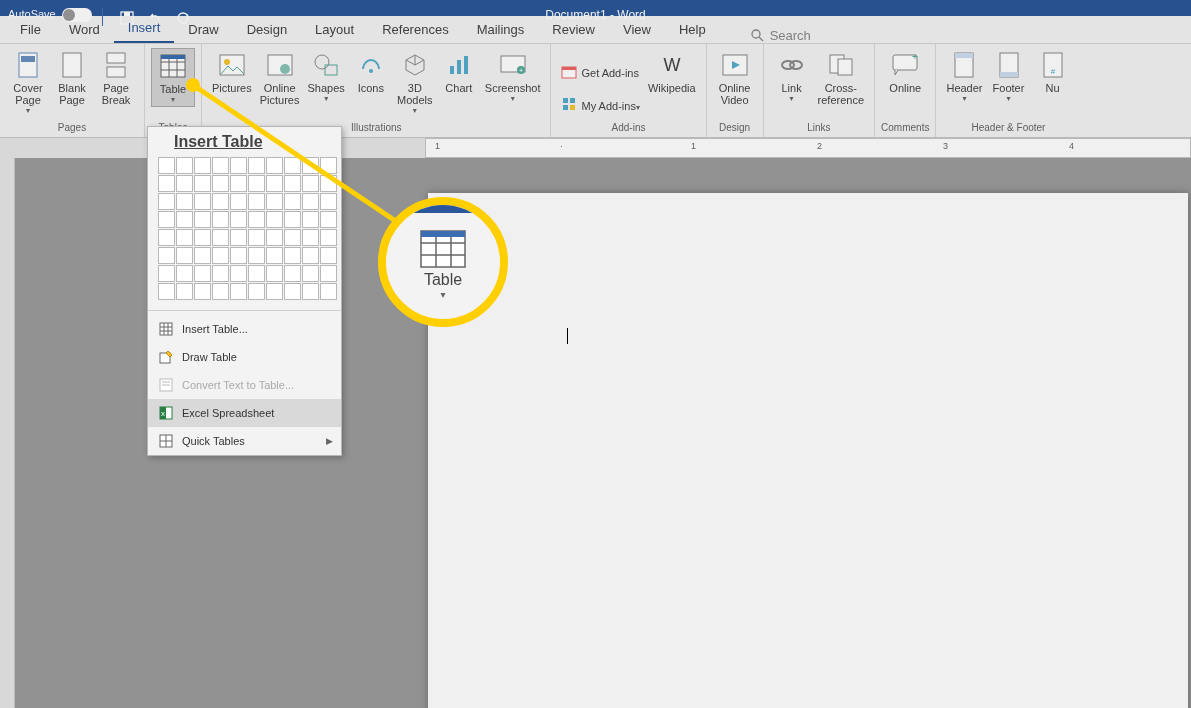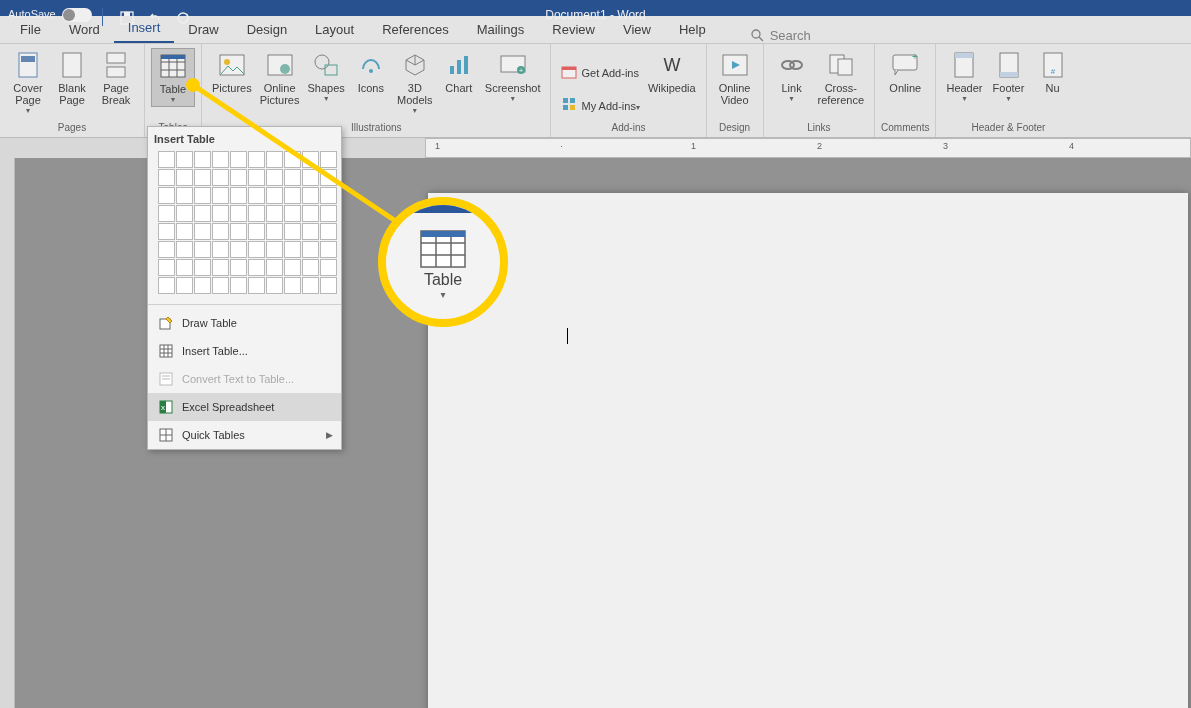--- a/index.html
+++ b/index.html
@@ -44,21 +44,21 @@
 
   
   .docwrap { display:flex; height: calc(708px - 10px - 30px - 94px - 20px); background:#9c9c9c;}
   .vruler { width:15px; background:#e6e6e6; border-right:1px solid #c5c5c5;}
   .page-bg { flex:1; background:#9c9c9c; position:relative;}
   .page { position:absolute; left:413px; top:35px; width:760px; height:900px; background:#fff; box-shadow:0 0 8px rgba(0,0,0,.3);}
   .cursor { position:absolute; left:552px; top:170px; width:1px; height:16px; background:#000;}
 
   
   .table-menu { position:absolute; left:147px; top:126px; width:195px; background:#f3f3f3; border:1px solid #b5b5b5; box-shadow:2px 2px 6px rgba(0,0,0,.25); z-index:5;}
-  .tm-title { font-size:11px; font-weight:600; color:#444; padding:6px 6px;}
+  .tm-title { font-size:16px; font-weight:600; color:#444; padding:6px 26px;text-decoration:underline;}
   .tm-grid { display:grid; grid-template-columns:repeat(10,17px); grid-template-rows:repeat(8,17px); gap:1px; padding:0 10px 6px;}
   .tm-cell { width:17px; height:17px; border:1px solid #b8b8b8; background:#fff;}
   .tm-sep { height:1px; background:#d0d0d0; margin:4px 0;}
   .tm-item { display:flex; align-items:center; font-size:11px; color:#333; padding:6px 10px; position:relative;}
   .tm-item.disabled { color:#aaa;}
   .tm-item.hover { background:#d9d9d9;}
   .tm-item .ico { width:16px; height:16px; margin-right:8px; display:flex; align-items:center; justify-content:center;}
   .tm-item .arrow { position:absolute; right:8px; font-size:9px; color:#666;}
 
   
@@ -493,37 +493,37 @@
       <div class="tm-cell"></div>
       <div class="tm-cell"></div>
       <div class="tm-cell"></div>
       <div class="tm-cell"></div>
       <div class="tm-cell"></div>
     </div>
   <div class="tm-sep"></div>
   <div class="tm-item">
     <div class="ico">
         <svg width="14" height="14">
-          <rect x="1" y="3" width="10" height="10" fill="#fff" stroke="#666"></rect>
-          <path d="M9 1l4 4-2 2-4-4z" fill="#f4c430" stroke="#b80"></path>
-        </svg>
-      </div>
-    <span>Draw Table</span>
-  </div>
-  <div class="tm-item">
-    <div class="ico">
-        <svg width="14" height="14">
           <rect x="1" y="1" width="12" height="12" fill="#fff" stroke="#666"></rect>
           <line x1="1" y1="5" x2="13" y2="5" stroke="#666"></line>
           <line x1="1" y1="9" x2="13" y2="9" stroke="#666"></line>
           <line x1="5" y1="1" x2="5" y2="13" stroke="#666"></line>
           <line x1="9" y1="1" x2="9" y2="13" stroke="#666"></line>
         </svg>
       </div>
     <span>Insert Table...</span>
+  </div>
+  <div class="tm-item">
+    <div class="ico">
+        <svg width="14" height="14">
+          <rect x="1" y="3" width="10" height="10" fill="#fff" stroke="#666"></rect>
+          <path d="M9 1l4 4-2 2-4-4z" fill="#f4c430" stroke="#b80"></path>
+        </svg>
+      </div>
+    <span>Draw Table</span>
   </div>
   <div class="tm-item disabled">
     <div class="ico">
         <svg width="14" height="14">
           <rect x="1" y="1" width="12" height="12" fill="#fff" stroke="#bbb"></rect>
           <line x1="3" y1="4" x2="11" y2="4" stroke="#bbb"></line>
           <line x1="3" y1="7" x2="11" y2="7" stroke="#bbb"></line>
         </svg>
       </div>
     <span>Convert Text to Table...</span>

